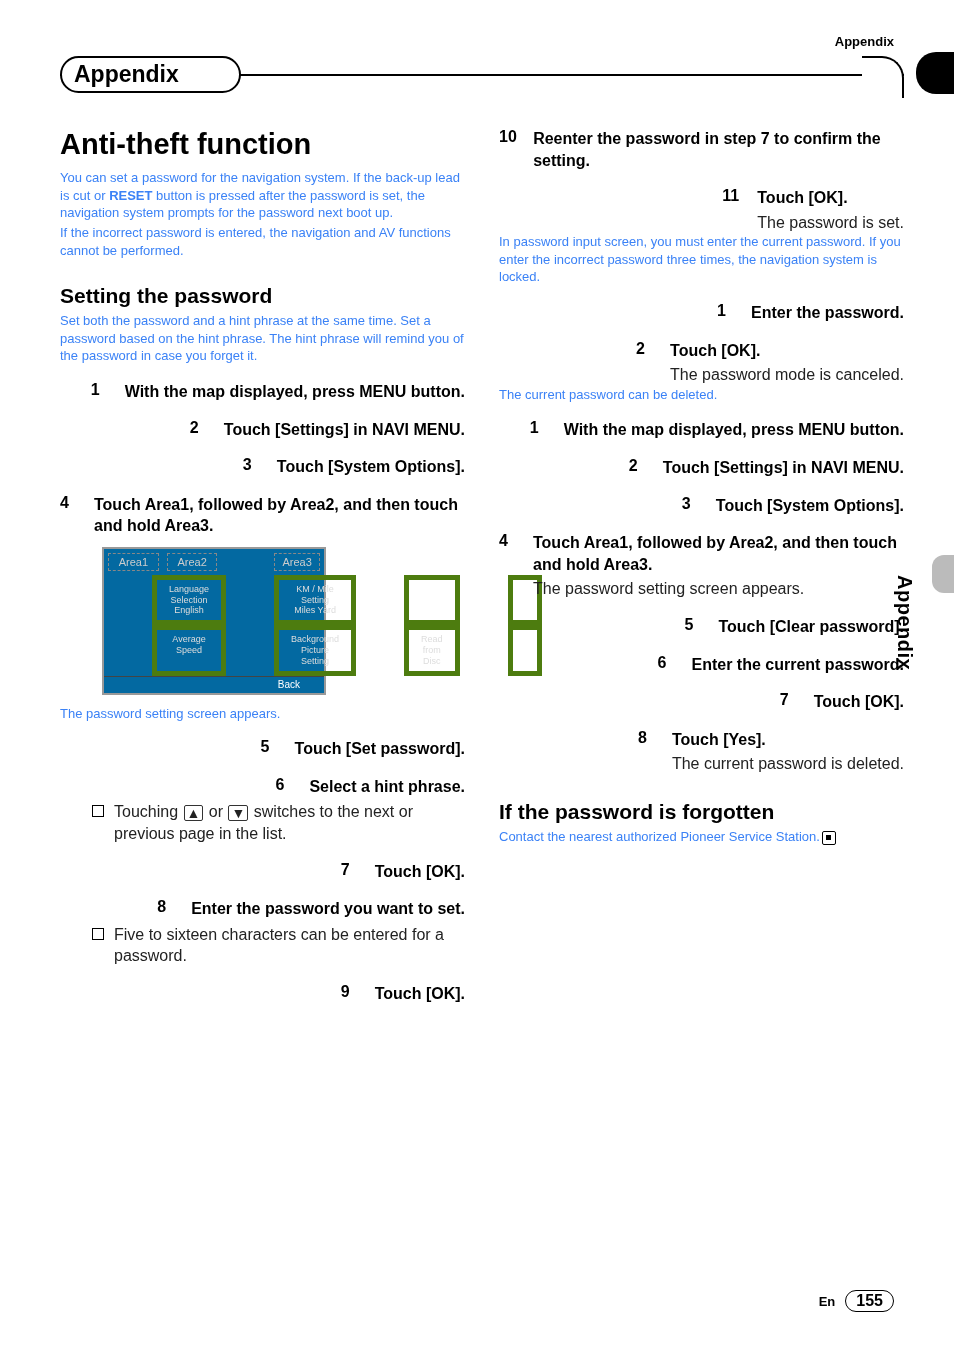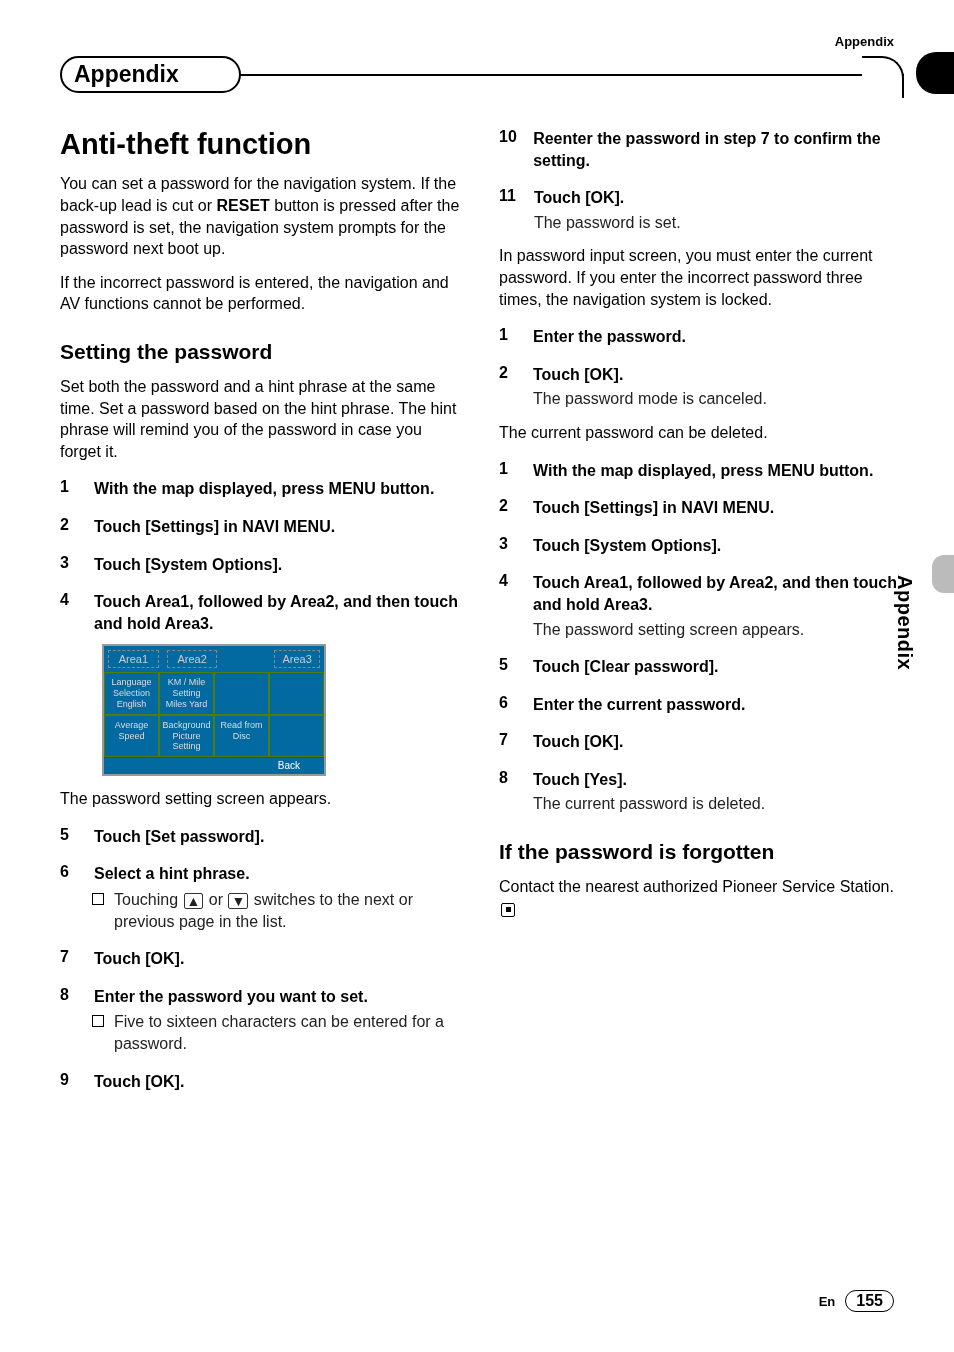--- a/index.html
+++ b/index.html
@@ -10,35 +10,35 @@
   .side-tab-gray { position: absolute; top: 555px; right: 0; width: 22px; height: 38px; background: #bbb; border-top-left-radius: 12px; border-bottom-left-radius: 12px; }
   .side-vtext { position: absolute; top: 575px; right: 38px; font-size: 20px; font-weight: bold; writing-mode: vertical-rl; text-orientation: mixed; letter-spacing: 0.5px; }
   .section-tab { position: relative; margin-top: 26px; margin-bottom: 28px; height: 44px; }
   .tab-chip { position: absolute; top: 0; left: 0; display: inline-block; padding: 3px 60px 3px 12px; font-size: 23px; font-weight: 800; border: 2px solid #000; border-radius: 22px; background: #fff; z-index: 2; }
   .tab-line { position: absolute; left: 0; right: 0; top: 18px; height: 2px; background: #000; z-index: 1; }
   .tab-curve { position: absolute; right: 0; top: 0; width: 42px; height: 42px; border: 2px solid #000; border-left: none; border-bottom: none; border-top-right-radius: 22px; background: #fff; z-index: 2; }
   .columns { display: flex; gap: 34px; }
   .col { flex: 1 1 0; min-width: 0; }
   h1.main { font-size: 29px; font-weight: 800; margin-bottom: 8px; line-height: 1.15; }
   h2.sub { font-size: 21px; font-weight: 800; margin-top: 24px; margin-bottom: 4px; line-height: 1.2; }
-  p.body { font-size: 16px; line-height: 1.35; color: #000000; margin-bottom: 2px; margin-top: 12px; }
-  .step { display: flex; margin-top: 16px; gap: 18px; }
+  p.body { font-size: 13px; line-height: 1.35; color: #3b82f6; margin-bottom: 2px; }
+  .step { display: flex; margin-top: 16px; gap: 18px; justify-content: flex-end; }
   .step-n { font-size: 16px; font-weight: 800; min-width: 16px; }
   .step-t { font-size: 16px; line-height: 1.35; }
   .step-t b, .step-t .bold { font-weight: 800; }
   .step .after { font-size: 16px; line-height: 1.35; color: #222; margin-top: 3px; }
   .bullet { display: flex; margin-left: 32px; margin-top: 4px; gap: 10px; font-size: 16px; line-height: 1.35; color: #222;}
   .bullet .sq { width: 12px; height: 12px; border: 1.5px solid #000; margin-top: 4px; flex-shrink: 0; background: #fff; }
   .reset { font-weight: 800; }
   .arrow { display: inline-block; font-family: Arial; font-size: 14px; border: 1px solid #333; border-radius: 2px; padding: 0 2px; line-height: 1; vertical-align: middle; background: #fff; margin: 0 1px; }
   .screenshot { width: 224px; margin: 10px 0 10px 42px; border: 2px solid #999; background: #0369a1; color: #eee; font-size: 10px; }
   .ss-top { display: flex; }
   .ss-area { flex: 1; text-align: center; padding: 2px 0; color: #ccc; border: 1px dashed #888; margin: 4px; font-size: 11px; }
   .ss-grid { display: grid; grid-template-columns: repeat(4, 1fr); }
-  .ss-cell { border: 1px solid #4d7c0f; text-align: center; padding: 4px 2px; font-size: 9px; line-height: 1.2; color: #ddd; }
+  .ss-cell { border: 5px solid #4d7c0f; text-align: center; padding: 4px 12px; font-size: 9px; line-height: 1.2; color: #ddd; margin-left: 48px; }
   .ss-back { text-align: right; padding: 2px 24px 3px 0; color: #fff; font-size: 10px; border-top: 1px solid #444; }
   .stop-icon { display: inline-block; width: 14px; height: 14px; border: 1.5px solid #000; border-radius: 2px; vertical-align: middle; margin-left: 2px; }
   .stop-icon::after { content: ""; display: block; width: 5px; height: 5px; background: #000; margin: 3px auto 0; }
   .footer { position: absolute; bottom: 40px; right: 60px; display: flex; align-items: center; gap: 10px; }
   .footer .en { font-size: 13px; font-weight: bold; padding-left: 42px; }
   .footer .pnum { font-size: 16px; font-weight: 800; border: 1.5px solid #000; border-radius: 14px; padding: 1px 10px; }
 </style>
 </head>
 <body>
 

